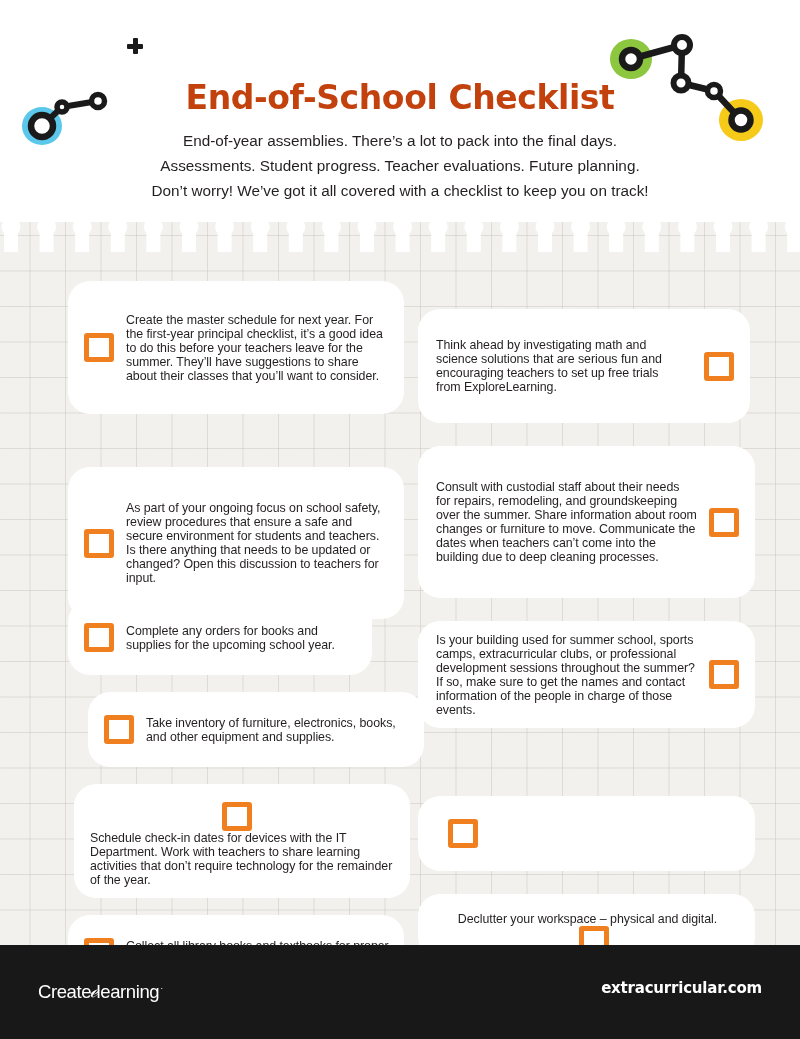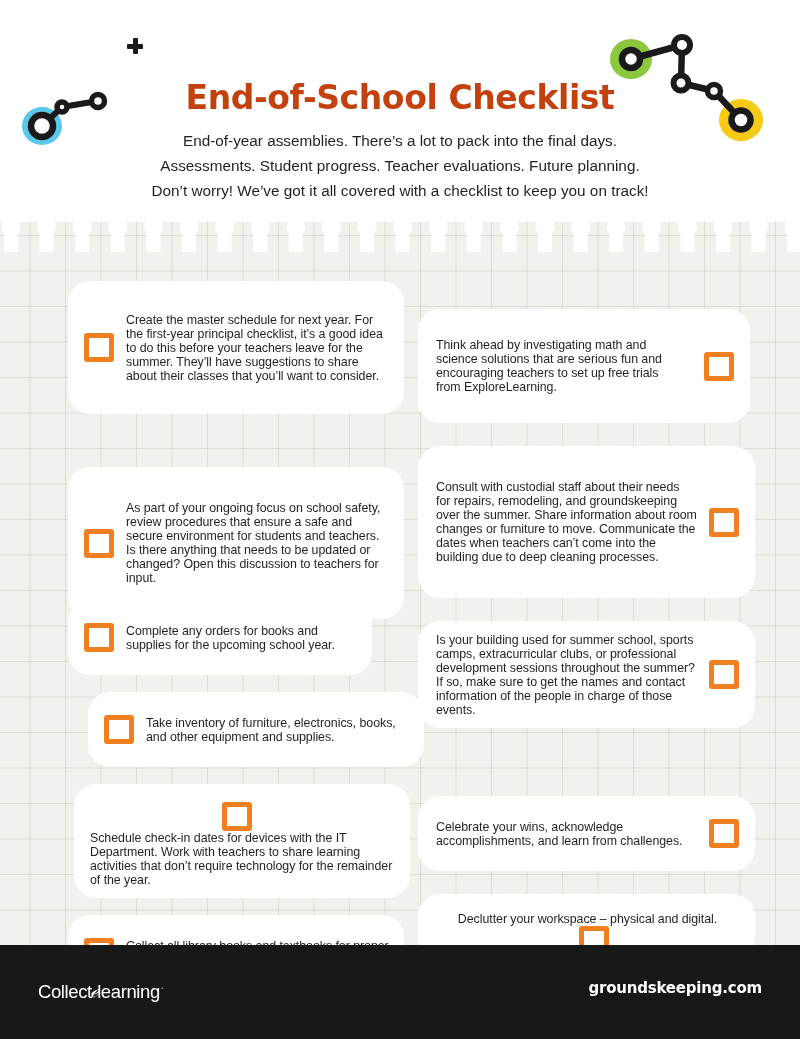--- a/index.html
+++ b/index.html
@@ -248,32 +248,31 @@
       </div>
       <div class="card card-right" style="width: 337px; top: 224px; left: 0px; height: 152px;">
         <div class="card-text">Consult with custodial staff about their needs for repairs, remodeling, and groundskeeping over the summer. Share information about room changes or furniture to move. Communicate the dates when teachers can’t come into the building due to deep cleaning processes.</div>
         <div class="checkbox" style="border-color: rgb(240, 127, 32);"></div>
       </div>
       <div class="card card-right" style="width: 337px; top: 399px; left: 0px; height: 107px;">
         <div class="card-text">Is your building used for summer school, sports camps, extracurricular clubs, or professional development sessions throughout the summer? If so, make sure to get the names and contact information of the people in charge of those events.</div>
         <div class="checkbox" style="border-color: rgb(240, 127, 32);"></div>
       </div>
       <div class="card card-right" style="width: 337px; top: 574px; left: 0px; height: 75px;">
-        <div class="card-text">Celebrate your wins, acknowledge accomplishments, and learn from challenges.</div>
         <div class="checkbox" style="border-color: rgb(240, 127, 32);"></div>
       </div>
       <div class="card card-right" style="width: 337px; top: 672px; left: 0px; height: 65px; flex-direction: column;">
         <div class="card-text">Declutter your workspace – physical and digital.</div>
         <div class="checkbox" style="border-color: rgb(240, 127, 32);"></div>
       </div>
     </div>
 </div>
 
 <div class="footer"></div>
 
 <div class="logo">
-  <span>Collect</span>
+  <span>Create</span>
     <span class="logo-mark">ℯ</span>
     <span>learning</span>
     <span class="logo-reg">·</span>
 </div>
 
-<div class="footer-url">groundskeeping.com</div>
+<div class="footer-url">extracurricular.com</div>
 
 </body></html>

